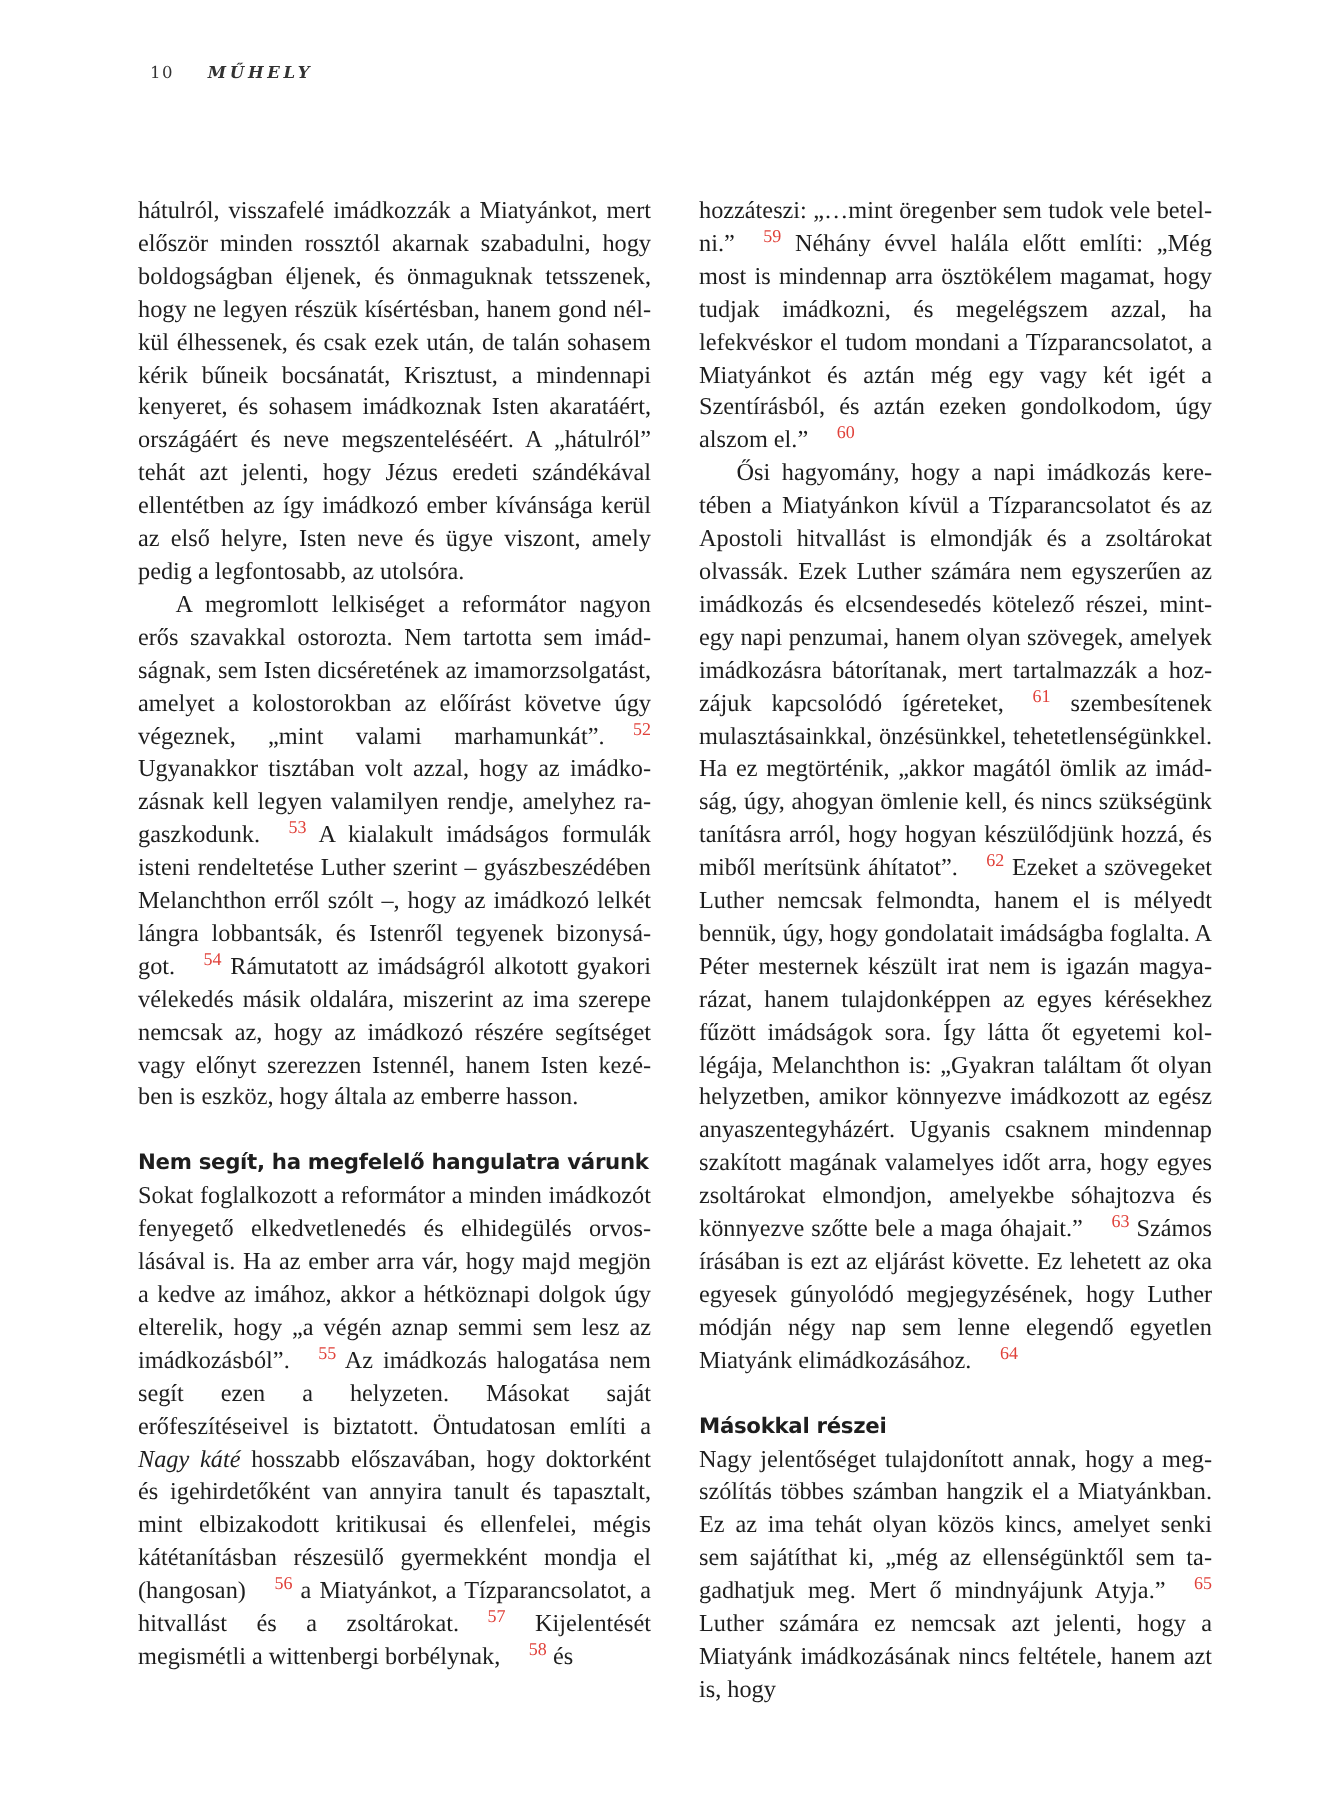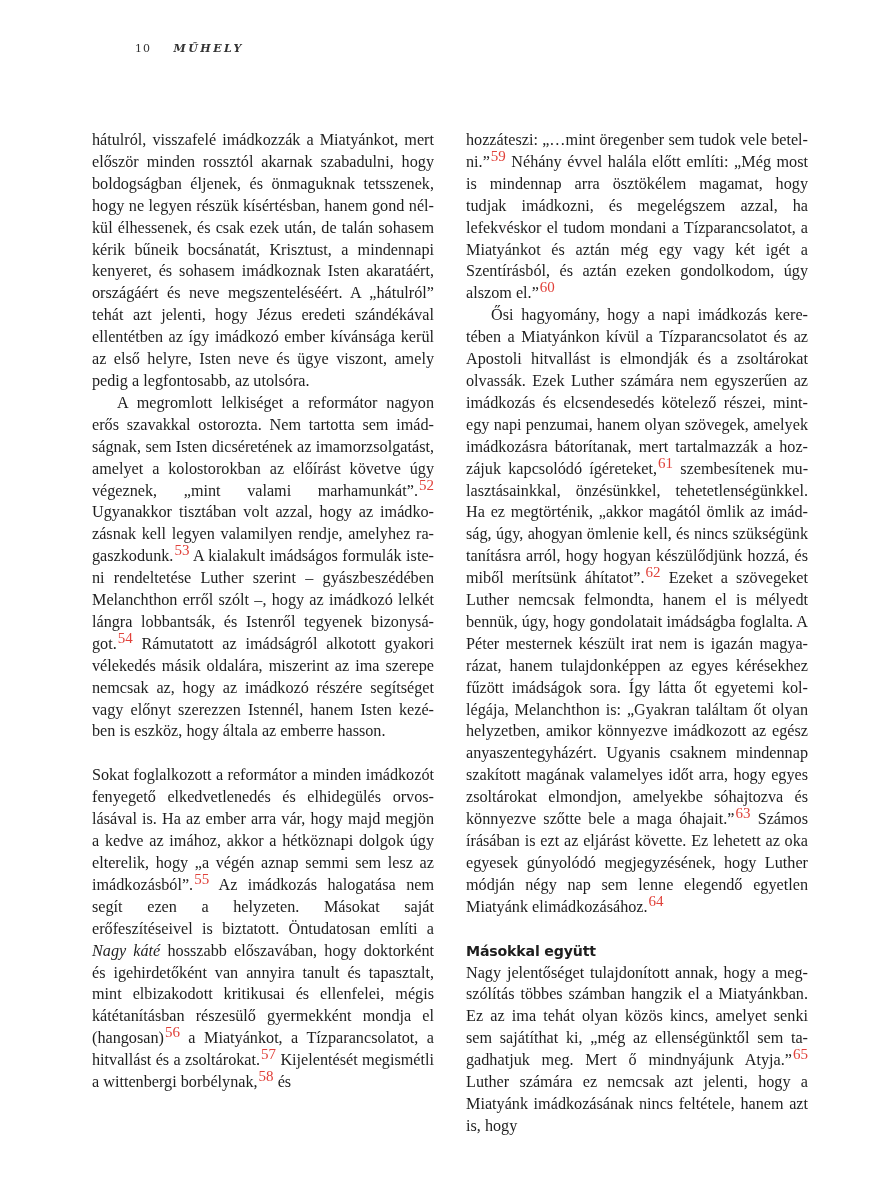--- a/index.html
+++ b/index.html
@@ -1,55 +1,56 @@
 <!DOCTYPE html>
 <html><head>
 <meta charset="utf-8">
 <style>
   html, body { margin: 0; padding: 0; background: #ffffff; }
   body { width: 880px; height: 1200px; position: relative; overflow: hidden; color: #1e1e1e; }
   .running-head {
     position: absolute; left: 100px; top: 42px;
     font-family: "DejaVu Serif", serif; font-size: 11px; letter-spacing: 1px; color: #333;
   }
-  .running-head .pg { margin-right: 18px; margin-left: 35px; }
+  .running-head .pg { margin-right: 18px; }
   .running-head .sec { font-style: italic; font-weight: bold; letter-spacing: 2.5px; margin-top: 36px; }
   .col {
     position: absolute; top: 130px; width: 342px;
     font-family: "Liberation Serif", serif; font-size: 16.2px; line-height: 21.9px;
     text-align: justify; hyphens: manual;
   }
   .col.left { left: 92px; }
   .col.right { left: 466px; }
   .col p { margin: 0; }
   .col p.indent { text-indent: 25px; }
   .col h3 {
     font-family: "DejaVu Sans", sans-serif; font-weight: bold; font-size: 14.2px;
     margin: 0; line-height: 21.9px; letter-spacing: -0.2px;
   }
   .gap { height: 22px; }
   sup.fn {
-    color: #e0413a; font-size: 15px; line-height: 0; vertical-align: 6px; margin-left: 1px;
+    color: #e0413a; font-size: 12px; line-height: 0; vertical-align: 6px; margin-left: 19px;
   }
   em { }
 </style>
 </head>
 <body>
 
 <div class="running-head">
   <span class="pg">10</span>
   <span class="sec">MŰHELY</span>
 </div>
 
 <div class="col left">
   <p>hátulról, visszafelé imádkozzák a Miatyánkot, mert először minden rossztól akarnak szabadulni, hogy boldogságban éljenek, és önmaguknak tetsszenek, hogy ne legyen részük kísértésban, hanem gond nél­kül élhessenek, és csak ezek után, de talán sohasem kérik bűneik bocsánatát, Krisztust, a mindennapi kenyeret, és sohasem imádkoznak Isten akaratáért, országáért és neve megszenteléséért. A „hátulról” tehát azt jelenti, hogy Jézus eredeti szándékával ellentétben az így imádkozó ember kívánsága kerül az első helyre, Isten neve és ügye viszont, amely pedig a legfontosabb, az utolsóra.</p>
   <p class="indent"><span>A megromlott lelkiséget a reformátor nagyon erős szavakkal ostorozta. Nem tartotta sem imád­ságnak, sem Isten dicséretének az imamorzsolga­tást, amelyet a kolostorokban az előírást követ­ve úgy végeznek, „mint valami marhamunkát”.</span><sup class="fn">52</sup><span> Ugyanakkor tisztában volt azzal, hogy az imádko­zásnak kell legyen valamilyen rendje, amelyhez ra­gaszkodunk.</span><sup class="fn">53</sup><span> A kialakult imádságos formulák iste­ni rendeltetése Luther szerint – gyászbeszédében Melanchthon erről szólt –, hogy az imádkozó lelkét lángra lobbantsák, és Istenről tegyenek bizonysá­got.</span><sup class="fn">54</sup><span> Rámutatott az imádságról alkotott gyakori vélekedés másik oldalára, miszerint az ima szerepe nemcsak az, hogy az imádkozó részére segítséget vagy előnyt szerezzen Istennél, hanem Isten kezé­ben is eszköz, hogy általa az emberre hasson.</span></p>
   <div class="gap"></div>
+  <h3>Nem segít, ha megfelelő hangulatra várunk</h3>
   <p><span>Sokat foglalkozott a reformátor a minden imádko­zót fenyegető elkedvetlenedés és elhidegülés orvos­lásával is. Ha az ember arra vár, hogy majd megjön a kedve az imához, akkor a hétköznapi dolgok úgy elterelik, hogy „a végén aznap semmi sem lesz az imádkozásból”.</span><sup class="fn">55</sup><span> Az imádkozás halogatása nem segít ezen a helyzeten. Másokat saját erőfeszítéseivel is biztatott. Öntudatosan említi a </span><em>Nagy káté</em><span> hosszabb előszavában, hogy doktorként és igehirdetőként van annyira tanult és tapasztalt, mint elbizakodott kri­tikusai és ellenfelei, mégis kátétanításban részesülő gyermekként mondja el (hangosan)</span><sup class="fn">56</sup><span> a Miatyánkot, a Tízparancsolatot, a hitvallást és a zsoltárokat.</span><sup class="fn">57</sup><span> Ki­jelentését megismétli a wittenbergi borbélynak,</span><sup class="fn">58</sup><span> és</span></p>
 </div>
 
 <div class="col right">
   <p><span>hozzáteszi: „…mint öregenber sem tudok vele betel­ni.”</span><sup class="fn">59</sup><span> Néhány évvel halála előtt említi: „Még most is mindennap arra ösztökélem magamat, hogy tudjak imádkozni, és megelégszem azzal, ha lefekvéskor el tudom mondani a Tízparancsolatot, a Miatyánkot és aztán még egy vagy két igét a Szentírásból, és aztán ezeken gondolkodom, úgy alszom el.”</span><sup class="fn">60</sup></p>
   <p class="indent"><span>Ősi hagyomány, hogy a napi imádkozás kere­tében a Miatyánkon kívül a Tízparancsolatot és az Apostoli hitvallást is elmondják és a zsoltárokat olvassák. Ezek Luther számára nem egyszerűen az imádkozás és elcsendesedés kötelező részei, mint­egy napi penzumai, hanem olyan szövegek, amelyek imádkozásra bátorítanak, mert tartalmazzák a hoz­zájuk kapcsolódó ígéreteket,</span><sup class="fn">61</sup><span> szembesítenek mu­lasztásainkkal, önzésünkkel, tehetetlenségünkkel. Ha ez megtörténik, „akkor magától ömlik az imád­ság, úgy, ahogyan ömlenie kell, és nincs szükségünk tanításra arról, hogy hogyan készülődjünk hozzá, és miből merítsünk áhítatot”.</span><sup class="fn">62</sup><span> Ezeket a szövegeket Luther nemcsak felmondta, hanem el is mélyedt bennük, úgy, hogy gondolatait imádságba foglalta. A Péter mesternek készült irat nem is igazán magya­rázat, hanem tulajdonképpen az egyes kérésekhez fűzött imádságok sora. Így látta őt egyetemi kol­légája, Melanchthon is: „Gyakran találtam őt olyan helyzetben, amikor könnyezve imádkozott az egész anyaszentegyházért. Ugyanis csaknem mindennap szakított magának valamelyes időt arra, hogy egyes zsoltárokat elmondjon, amelyekbe sóhajtozva és könnyezve szőtte bele a maga óhajait.”</span><sup class="fn">63</sup><span> Számos írásában is ezt az eljárást követte. Ez lehetett az oka egyesek gúnyolódó megjegyzésének, hogy Lu­ther módján négy nap sem lenne elegendő egyetlen Miatyánk elimádkozásához.</span><sup class="fn">64</sup></p>
   <div class="gap"></div>
-  <h3>Másokkal együtt</h3>
+  <h3>Másokkal részei</h3>
   <p><span>Nagy jelentőséget tulajdonított annak, hogy a meg­szólítás többes számban hangzik el a Miatyánkban. Ez az ima tehát olyan közös kincs, amelyet senki sem sajátíthat ki, „még az ellenségünktől sem ta­gadhatjuk meg. Mert ő mindnyájunk Atyja.”</span><sup class="fn">65</sup><span> Luther számára ez nemcsak azt jelenti, hogy a Miatyánk imádkozásának nincs feltétele, hanem azt is, hogy</span></p>
 </div>
 
 </body></html>

